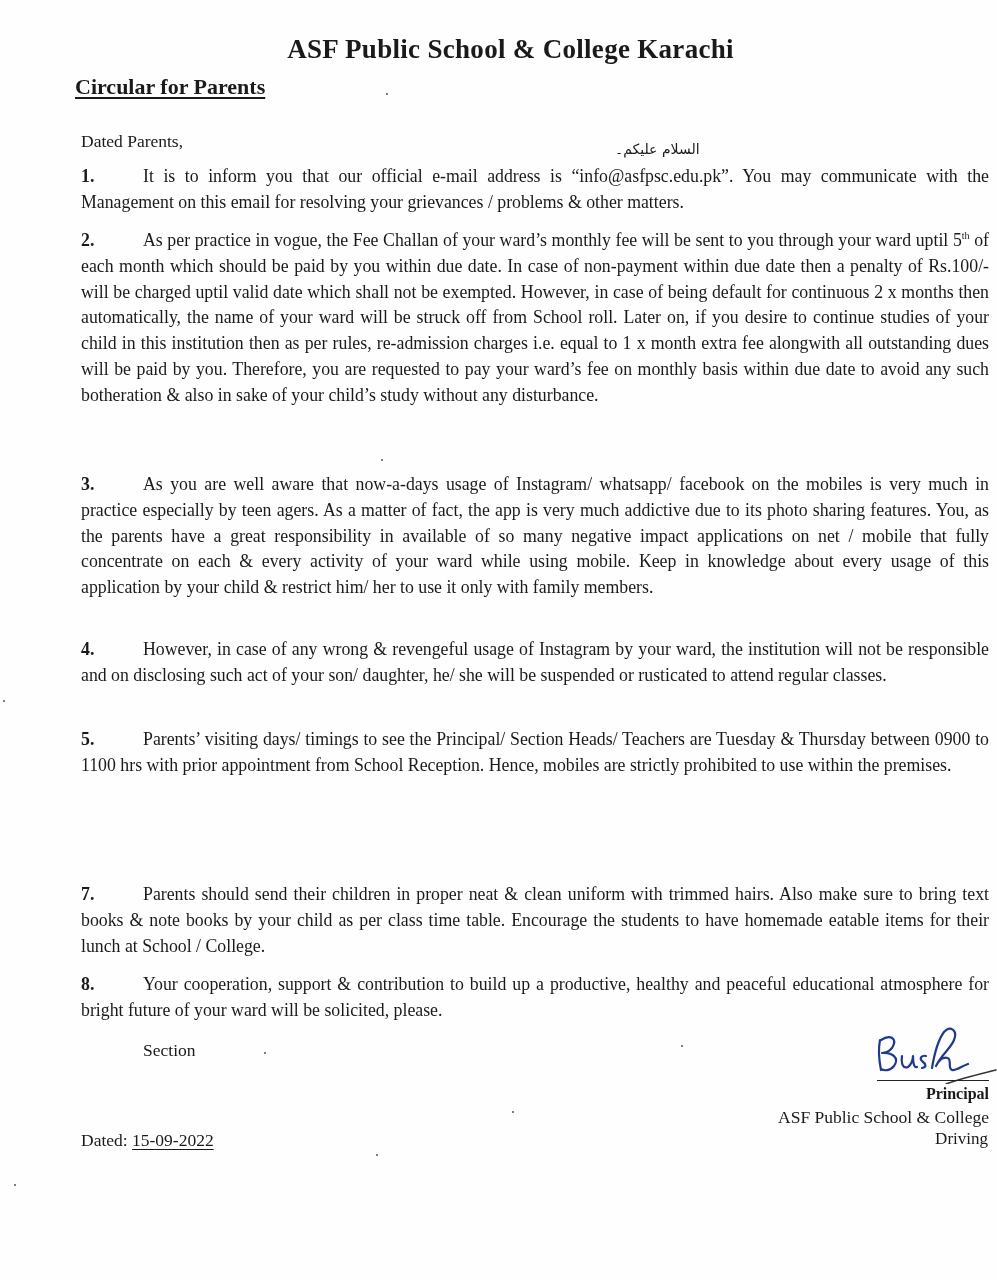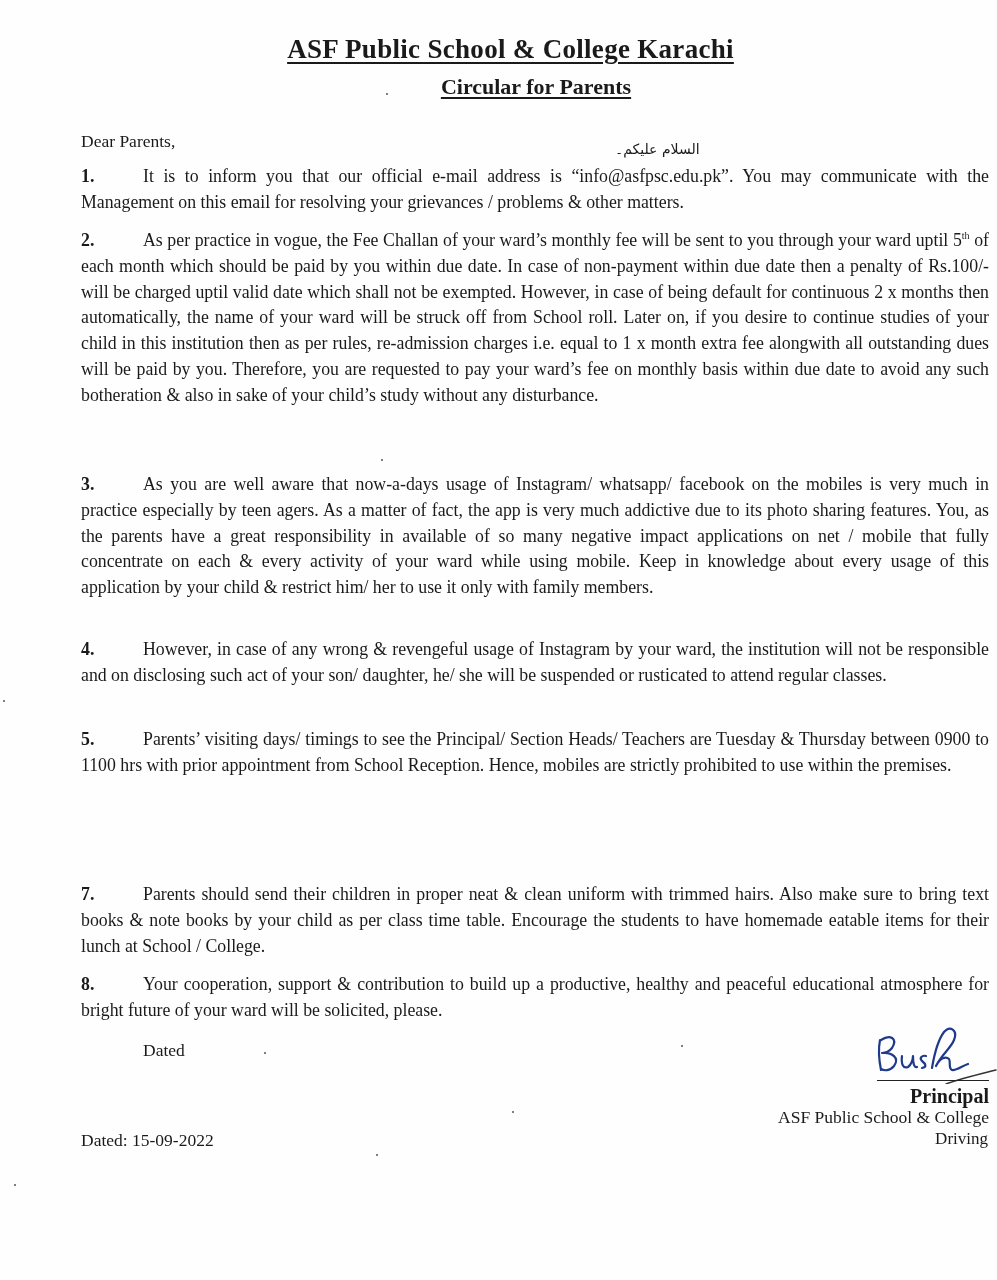--- a/index.html
+++ b/index.html
@@ -25,30 +25,29 @@
     .title {
       position: absolute;
       left: 0; right: 0;
       top: 34px;
       text-align: center;
       font-size: 27px;
       font-weight: bold;
       letter-spacing: 0.3px;
     }
     .title span {
-      text-decoration: underline;
       text-decoration-thickness: 2px;
       text-underline-offset: 4px;
       margin-left: 24px;
     }
     .subtitle {
       position: absolute;
       left: 0; right: 0;
       top: 74px;
-      text-align: center;
+      text-align: left;
       font-size: 22px;
       font-weight: bold;
       padding-left: 75px;
     }
     .subtitle span {
       text-decoration: underline;
       text-decoration-thickness: 2px;
       text-underline-offset: 3px;
     }
     .salutation {
@@ -97,20 +96,21 @@
       top: 1040px;
       font-size: 17.5px;
     }
     .dated {
       position: absolute;
       left: 81px;
       top: 1130px;
       font-size: 17.5px;
     }
     .dated .date-val {
+      text-decoration: underline;
       text-underline-offset: 3px;
     }
     .signature {
       position: absolute;
       left: 872px;
       top: 1026px;
       width: 125px;
       height: 58px;
     }
     .sig-line {
@@ -118,21 +118,21 @@
       left: 877px;
       top: 1080px;
       width: 112px;
       height: 0;
       border-top: 1.5px solid #222;
     }
     .sig-title {
       position: absolute;
       right: 8px;
       top: 1085px;
-      font-size: 20px;
+      font-size: 16px;
       font-weight: bold;
     }
     .sig-org {
       position: absolute;
       right: 8px;
       top: 1107px;
       font-size: 17.5px;
       text-align: left;
     }
     .sig-city {
@@ -155,21 +155,21 @@
 
 <div class="page">
 
   <div class="title">
     <span>ASF Public School &amp; College Karachi</span>
   </div>
   <div class="subtitle">
     <span>Circular for Parents</span>
   </div>
 
-  <div class="salutation">Dear Parents,</div>
+  <div class="salutation">Dated Parents,</div>
   <div class="arabic-greeting">السلام علیکم۔</div>
 
   <div class="para" id="p1">
     <span class="num">1.</span><span>It is to inform you that our official e-mail address is “info@asfpsc.edu.pk”. You may communicate with the Management on this email for resolving your grievances / problems &amp; other matters.</span>
   </div>
 
   <div class="para" id="p2">
     <span class="num">2.</span><span>As per practice in vogue, the Fee Challan of your ward’s monthly fee will be sent to you through your ward uptil 5</span><sup>th</sup><span> of each month which should be paid by you within due date. In case of non-payment within due date then a penalty of Rs.100/- will be charged uptil valid date which shall not be exempted. However, in case of being default for continuous 2 x months then automatically, the name of your ward will be struck off from School roll. Later on, if you desire to continue studies of your child in this institution then as per rules, re-admission charges i.e. equal to 1 x month extra fee alongwith all outstanding dues will be paid by you. Therefore, you are requested to pay your ward’s fee on monthly basis within due date to avoid any such botheration &amp; also in sake of your child’s study without any disturbance.</span>
   </div>
 
@@ -187,21 +187,21 @@
 
 
   <div class="para" id="p7">
     <span class="num">7.</span><span>Parents should send their children in proper neat &amp; clean uniform with trimmed hairs. Also make sure to bring text books &amp; note books by your child as per class time table. Encourage the students to have homemade eatable items for their lunch at School / College.</span>
   </div>
 
   <div class="para" id="p8">
     <span class="num">8.</span><span>Your cooperation, support &amp; contribution to build up a productive, healthy and peaceful educational atmosphere for bright future of your ward will be solicited, please.</span>
   </div>
 
-  <div class="thanks">Dated</div>
+  <div class="thanks">Section</div>
 
   <div class="dated">
     <span>Dated:</span>
     <span class="date-val">15-09-2022</span>
   </div>
 
   <svg class="signature" viewBox="0 0 125 58" xmlns="http://www.w3.org/2000/svg">
     <g fill="none" stroke="#1f3a8a" stroke-width="2.2" stroke-linecap="round" stroke-linejoin="round">
 
       <path d="M8 14 C6 24 7 34 9 44 M9 14 C18 8 26 12 20 22 C16 27 12 27 10 27 C20 26 28 32 22 40 C18 45 12 45 9 43"></path>

